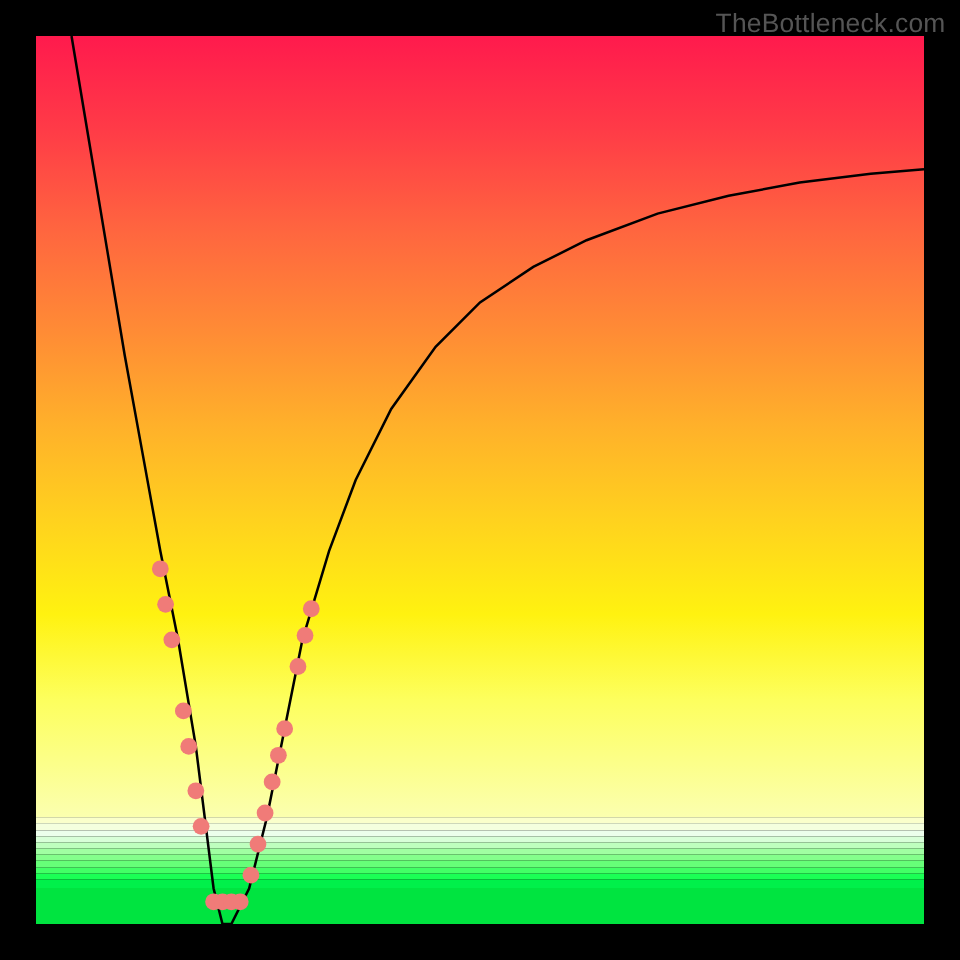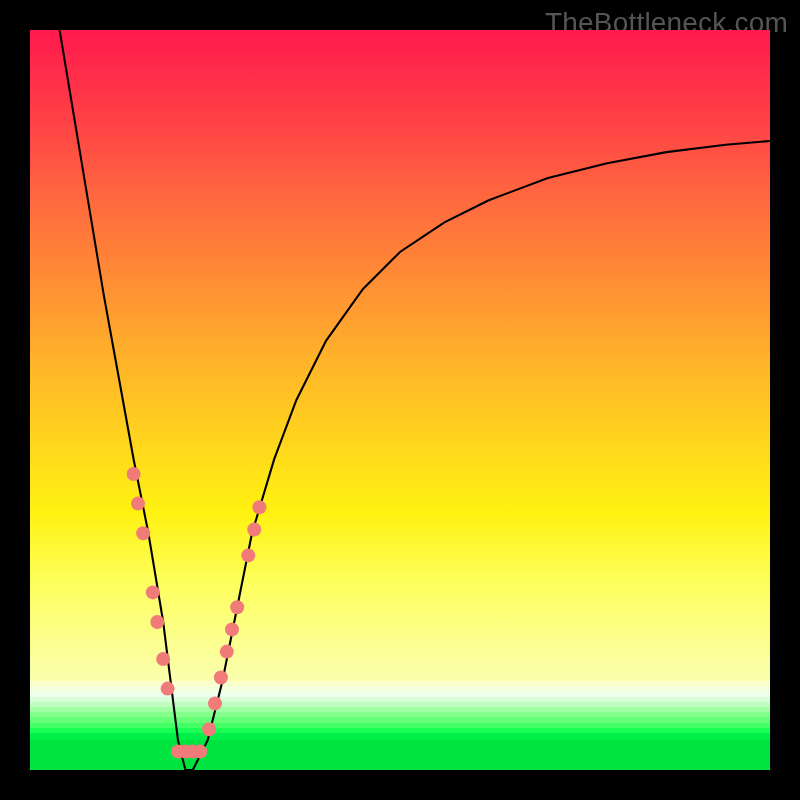--- a/index.html
+++ b/index.html
@@ -47,21 +47,21 @@
   .band {
     position: absolute;
     left: 0;
     width: 100%;
   }
   .watermark {
     position: absolute;
     top: 7px;
     right: 12px;
     color: #555;
-    font-size: 28px;
+    font-size: 22px;
     font-weight: 500;
     letter-spacing: 0.2px;
     user-select: none;
   }
   
 </style>
 </head>
 <body>
 
 <div class="stage">

